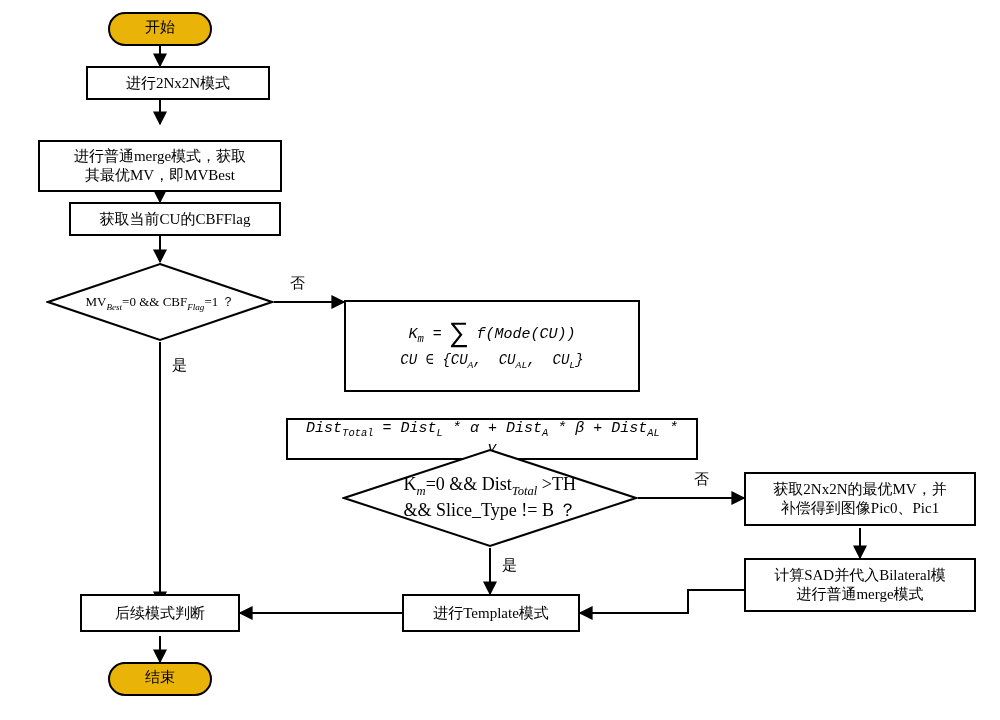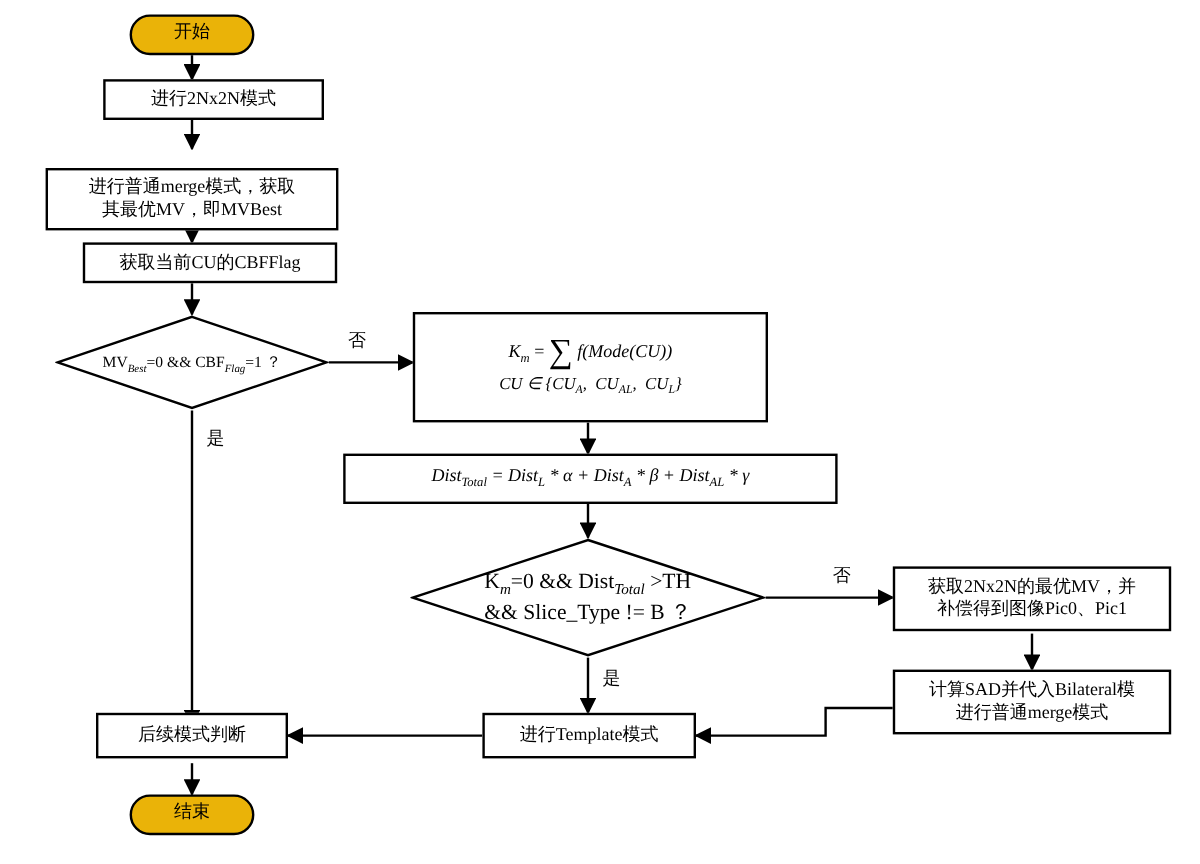--- a/index.html
+++ b/index.html
@@ -52,22 +52,23 @@
     width: 100%; height: 100%;
   }
   .decision .inner {
     position: relative;
     z-index: 1;
     padding: 0 10px;
     font-size: 14px;
   }
   .decision.big .inner { font-size: 14px; }
   .math {
-    font-family: Liberation Serif, serif;
+    font-family: Liberation Mono, monospace;
     font-style: italic;
+    margin-top: 40px;
   }
   .sub { font-size: 0.7em; vertical-align: sub; font-style: italic; }
   svg.wires {
     position: absolute;
     left: 0; top: 0;
     width: 1000px; height: 720px;
     pointer-events: none;
   }
   .edge-label {
     position: absolute;

